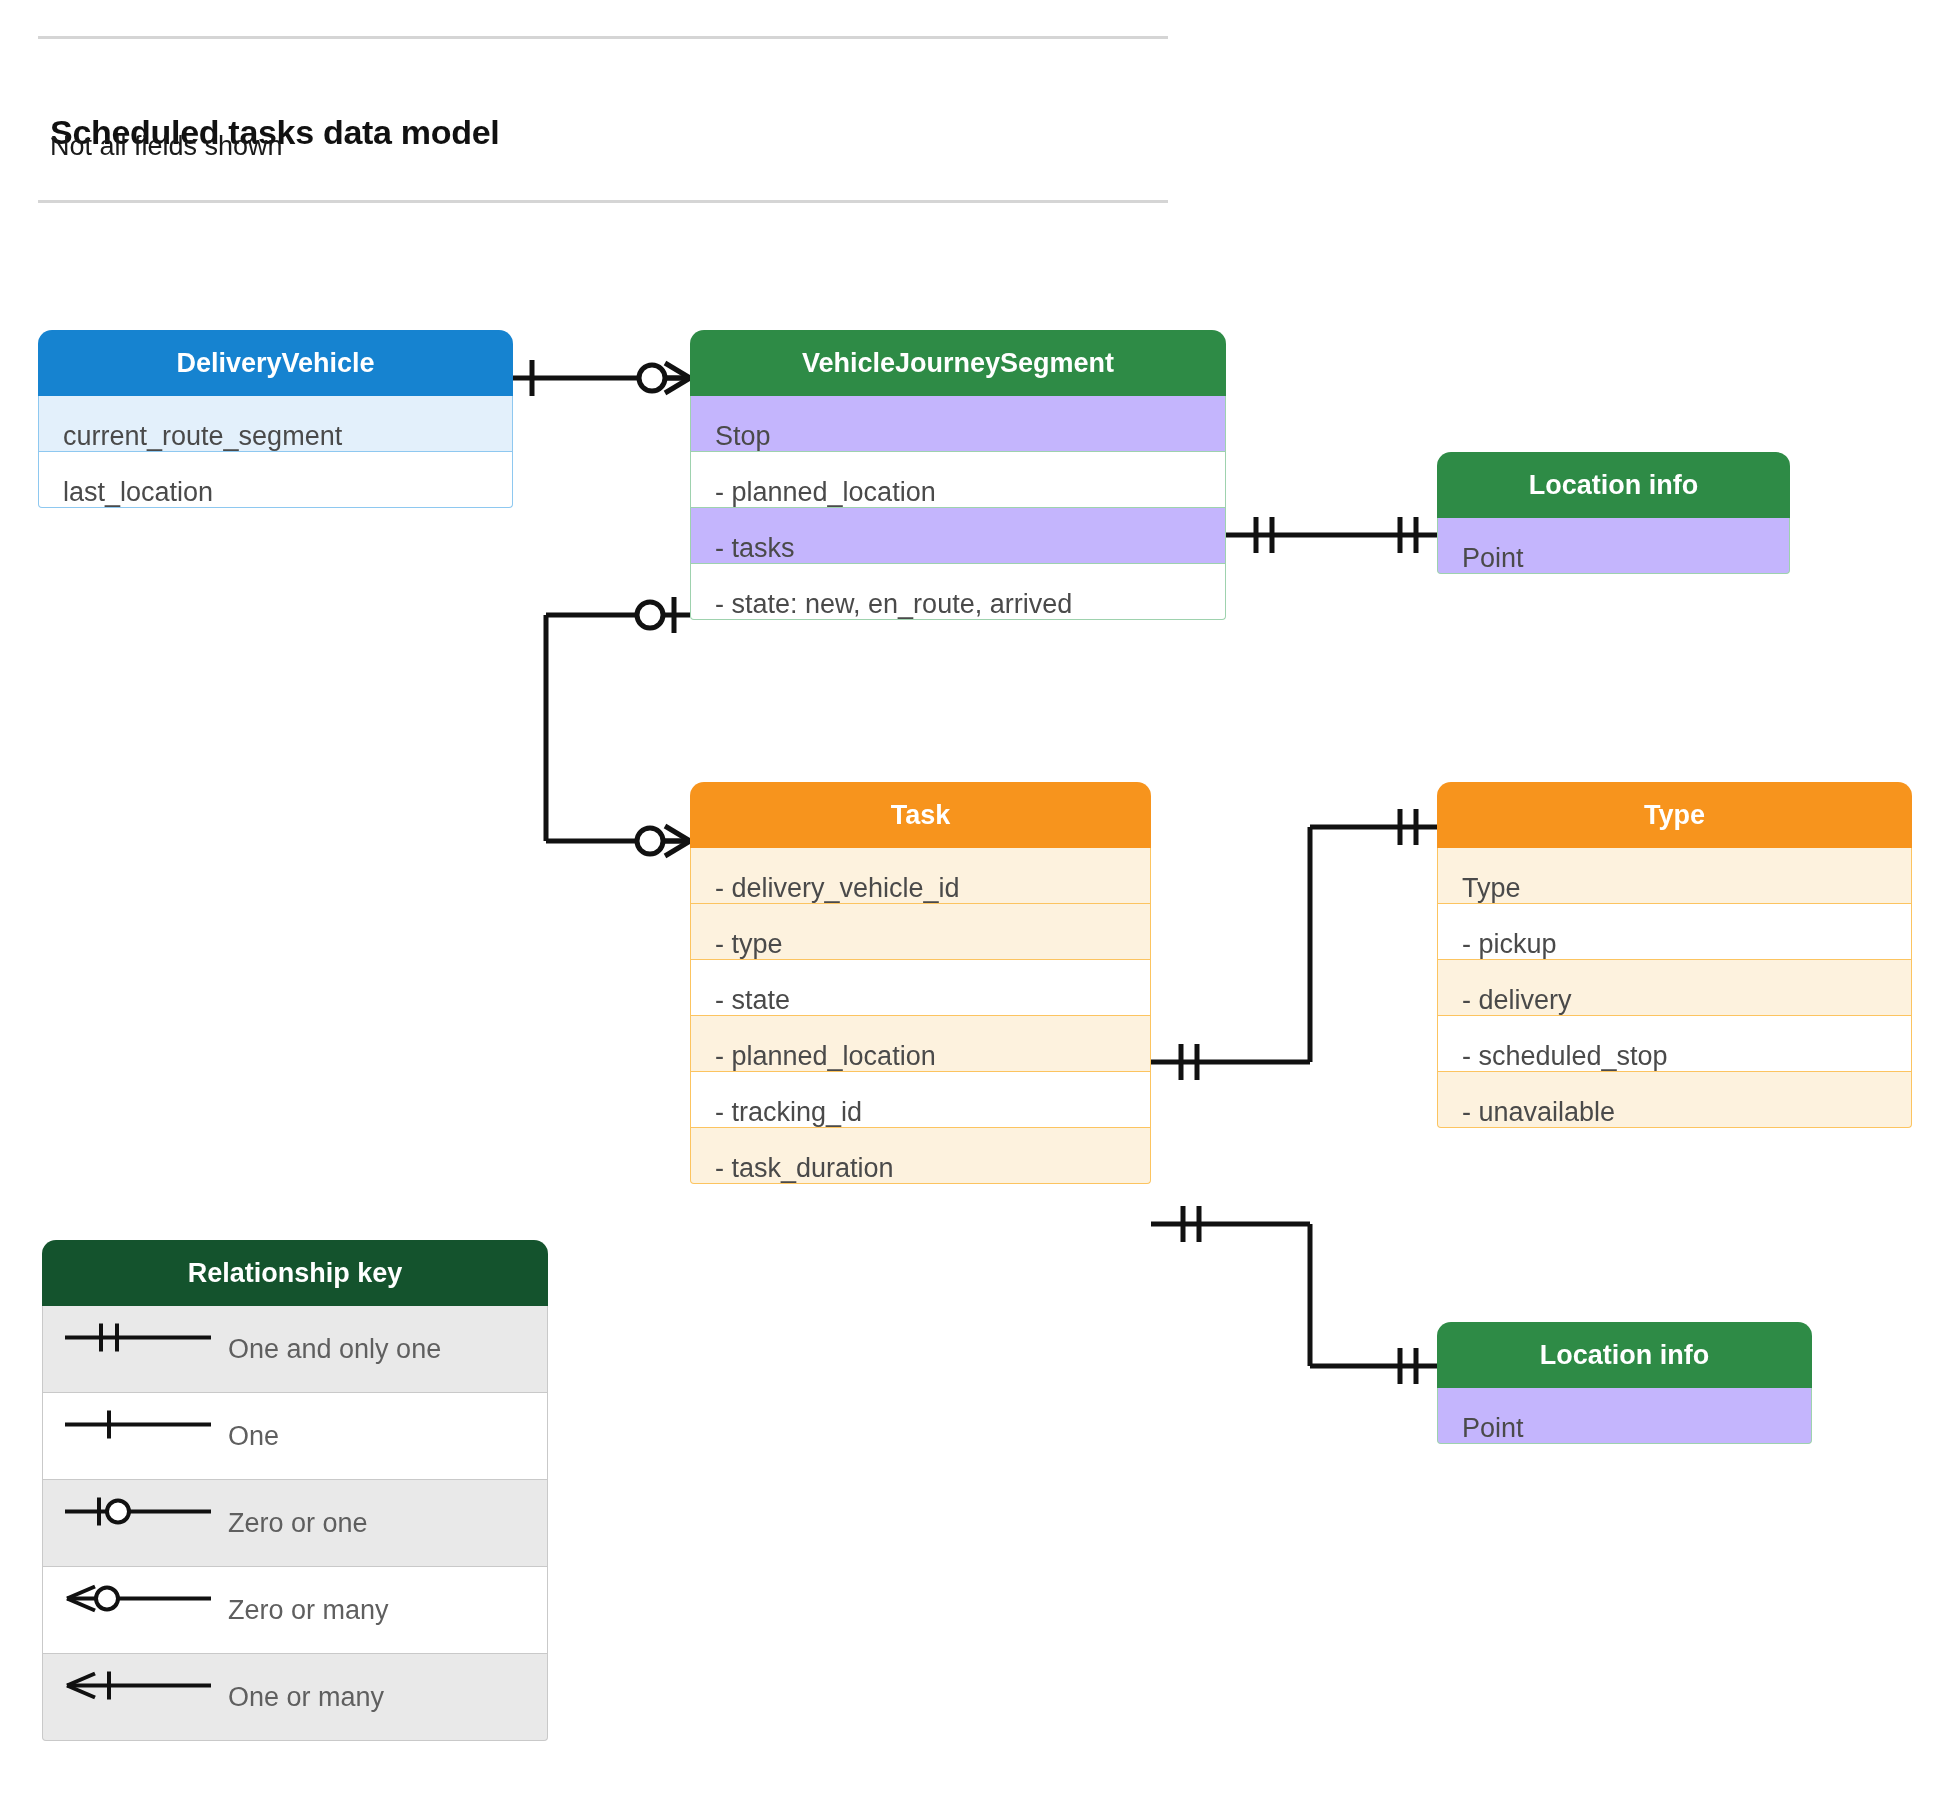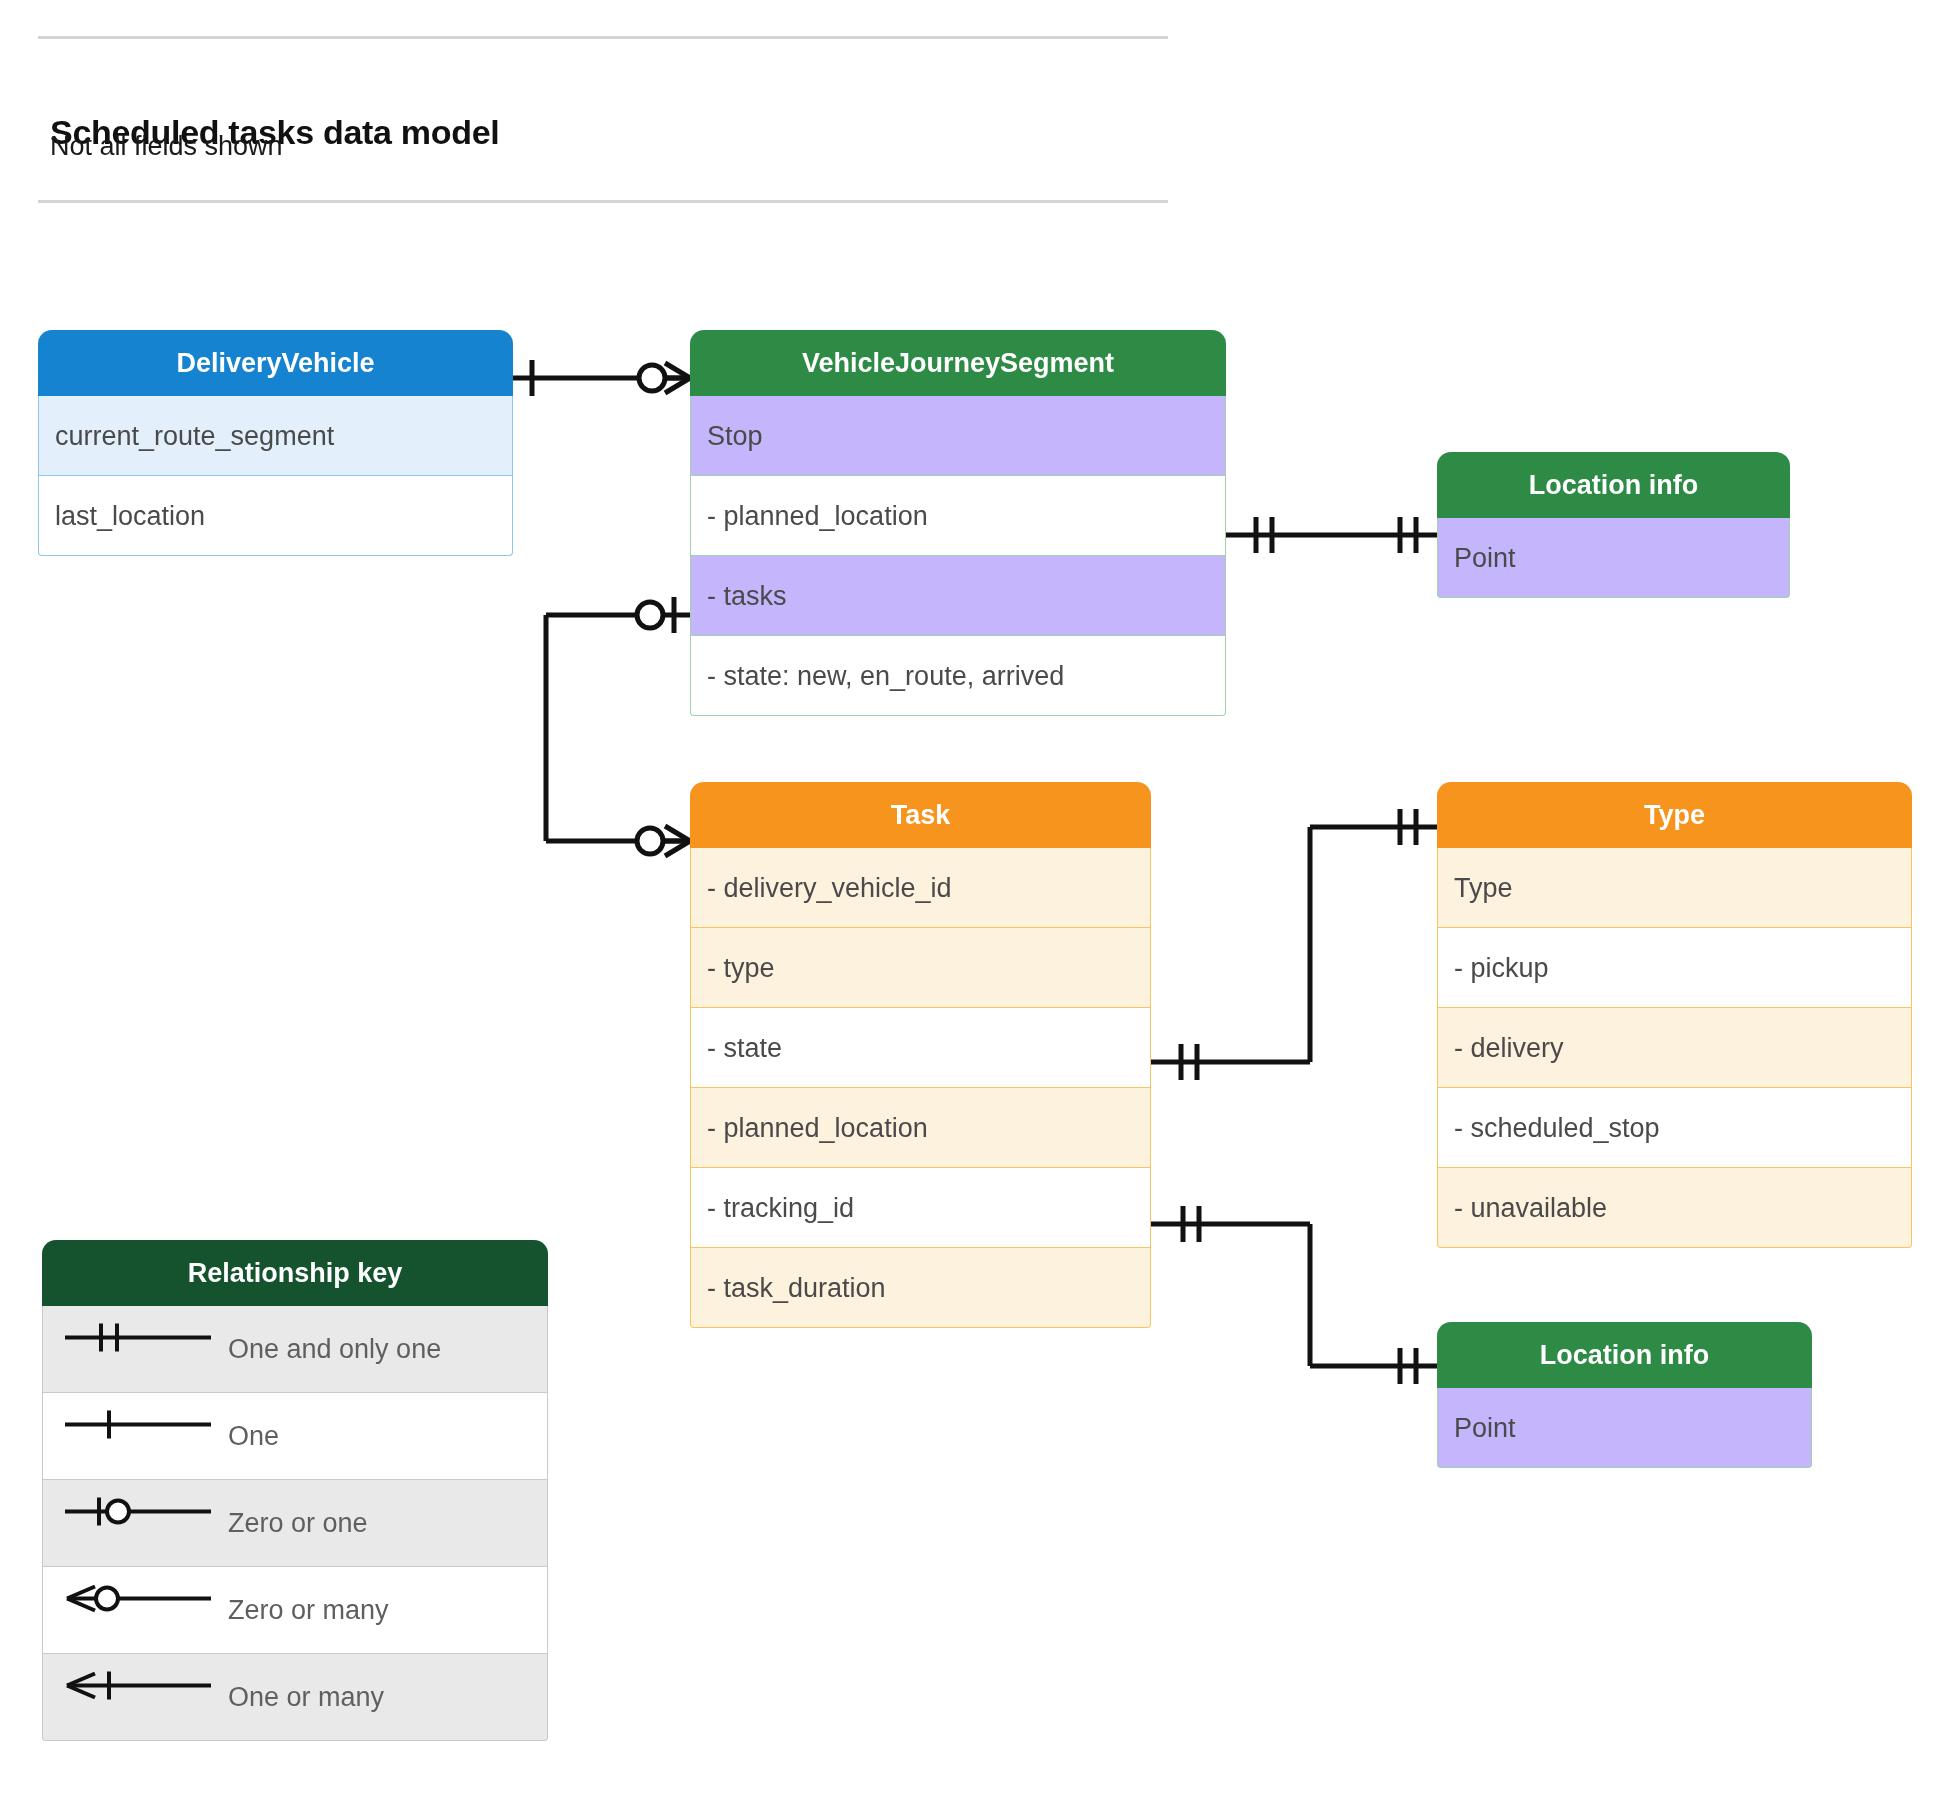--- a/index.html
+++ b/index.html
@@ -62,25 +62,25 @@
     text-align: center;
     color: #ffffff;
     font-size: 27px;
     font-weight: bold;
     border-radius: 14px 14px 0 0;
     white-space: nowrap;
     overflow: hidden;
   }
   .ent-row {
     box-sizing: border-box;
-    height: 80px;
+    height: 56px;
     line-height: 80px;
     font-size: 27px;
     color: #4a4a4a;
-    padding-left: 16px;
+    padding-left: 24px;
     white-space: nowrap;
     overflow: hidden;
   }
   .ent-row:last-child { border-radius: 0 0 4px 4px; }
 
   
   .blue .ent-header { background: #1683d0; }
   .blue .ent-row { border: 1px solid #8ec8f0; border-top: none; }
   .blue .ent-row.alt { background: #e3f0fb; }
   .blue .ent-row.plain { background: #ffffff; }

